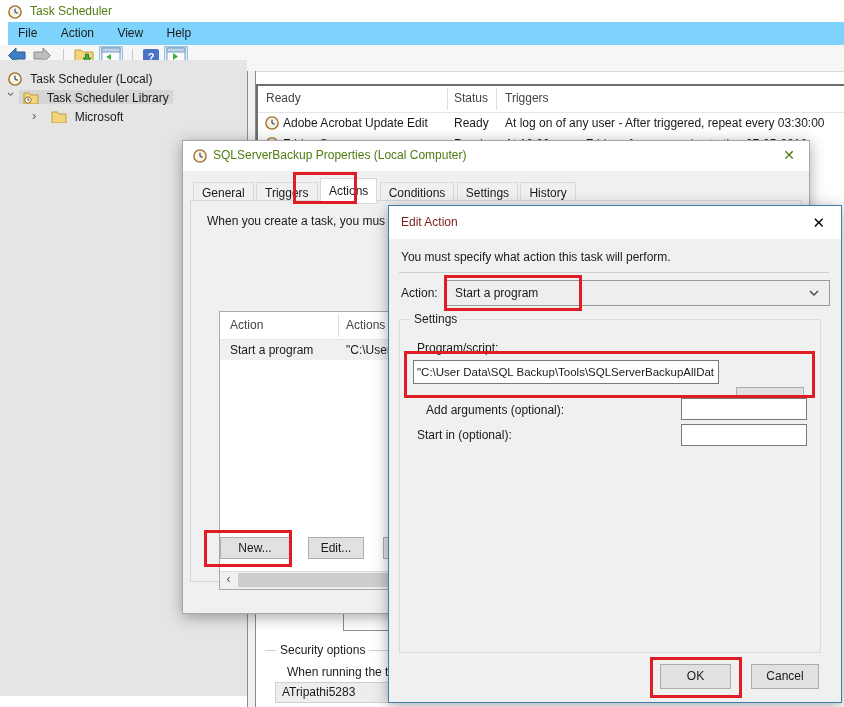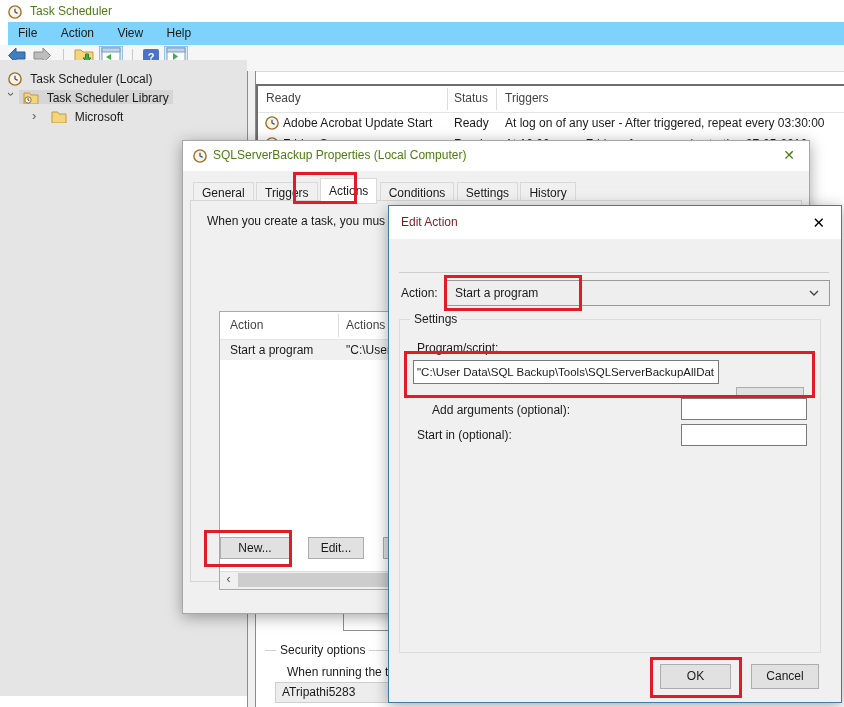--- a/index.html
+++ b/index.html
@@ -187,21 +187,21 @@
     <span class="lv-col-sep" style="left:189px;"></span>
     <span class="lv-col-sep" style="left:238px;"></span>
   </div>
   <div class="lv-row" style="top:27px;">
     <span class="abs" style="left:7px;top:3px;">
       <svg width="14" height="14" viewBox="0 0 16 16">
           <circle cx="8" cy="8" r="7" fill="#fbf4e0" stroke="#9c6f2f" stroke-width="1.6"></circle>
           <path d="M8 4.2 L8 8 L11 9.6" stroke="#2b4a8b" stroke-width="1.4" fill="none"></path>
         </svg>
     </span>
-    <span class="abs nw" style="left:25px;">Adobe Acrobat Update Start</span>
+    <span class="abs nw" style="left:25px;">Adobe Acrobat Update Edit</span>
     <span class="abs nw" style="left:196px;">Ready</span>
     <span class="abs nw" style="left:247px;">At log on of any user - After triggered, repeat every 03:30:00</span>
   </div>
   <div class="lv-row" style="top:48px;">
     <span class="abs" style="left:7px;top:3px;">
       <svg width="14" height="14" viewBox="0 0 16 16">
           <circle cx="8" cy="8" r="7" fill="#fbf4e0" stroke="#9c6f2f" stroke-width="1.6"></circle>
           <path d="M8 4.2 L8 8 L11 9.6" stroke="#2b4a8b" stroke-width="1.4" fill="none"></path>
         </svg>
     </span>
@@ -256,20 +256,21 @@
     <div class="win-btn" style="left:192px;top:336px;width:70px;height:20px;line-height:20px;"></div>
   </div>
 </div>
 
 <div class="abs dlg edit-dlg" style="border-color: rgb(59, 125, 172);">
   <div class="dlg-titlebar">
     <span class="abs nw" style="left:12px;top:9px;color:#7f1d1d;">Edit Action</span>
     <span class="close-x" style="right:16px;top:8px;color:#000;font-size:15px;">✕</span>
   </div>
 
+  <span class="abs nw" style="left:12px;top:44px;">You must specify what action this task will perform.</span>
   <div class="sepline" style="left:10px;top:66px;width:430px;"></div>
 
   <span class="abs nw" style="left:12px;top:80px;">Action:</span>
   <div class="combo" style="left:57px;top:74px;width:382px;">
     <span class="nw" style="margin-left:8px;">Start a program</span>
     <span style="position:absolute;right:10px;top:9px;">
       <svg width="10" height="6" viewBox="0 0 10 6">
           <polyline points="1,1 5,5 9,1" fill="none" stroke="#444" stroke-width="1.4"></polyline>
         </svg>
     </span>
@@ -277,21 +278,21 @@
 
   <div class="groupbox" style="left:10px;top:113px;width:420px;height:332px;">
     <span class="gb-label">Settings</span>
 
     <span class="abs nw" style="left:17px;top:21px;">Program/script:</span>
     <div class="field nw" style="left:13px;top:40px;width:298px;height:22px;">
       <span>"C:\User Data\SQL Backup\Tools\SQLServerBackupAllDat</span>
     </div>
     <div class="win-btn" style="left:336px;top:39px;width:66px;height:25px;line-height:25px;margin-top:28px;">Browse...</div>
 
-    <span class="abs nw" style="left:32px;top:83px;">Add arguments (optional):</span>
+    <span class="abs nw" style="left:26px;top:83px;">Add arguments (optional):</span>
     <div class="field" style="left:281px;top:78px;width:118px;height:20px;">
       <span></span>
     </div>
 
     <span class="abs nw" style="left:17px;top:108px;">Start in (optional):</span>
     <div class="field" style="left:281px;top:104px;width:118px;height:20px;">
       <span></span>
     </div>
   </div>
 

